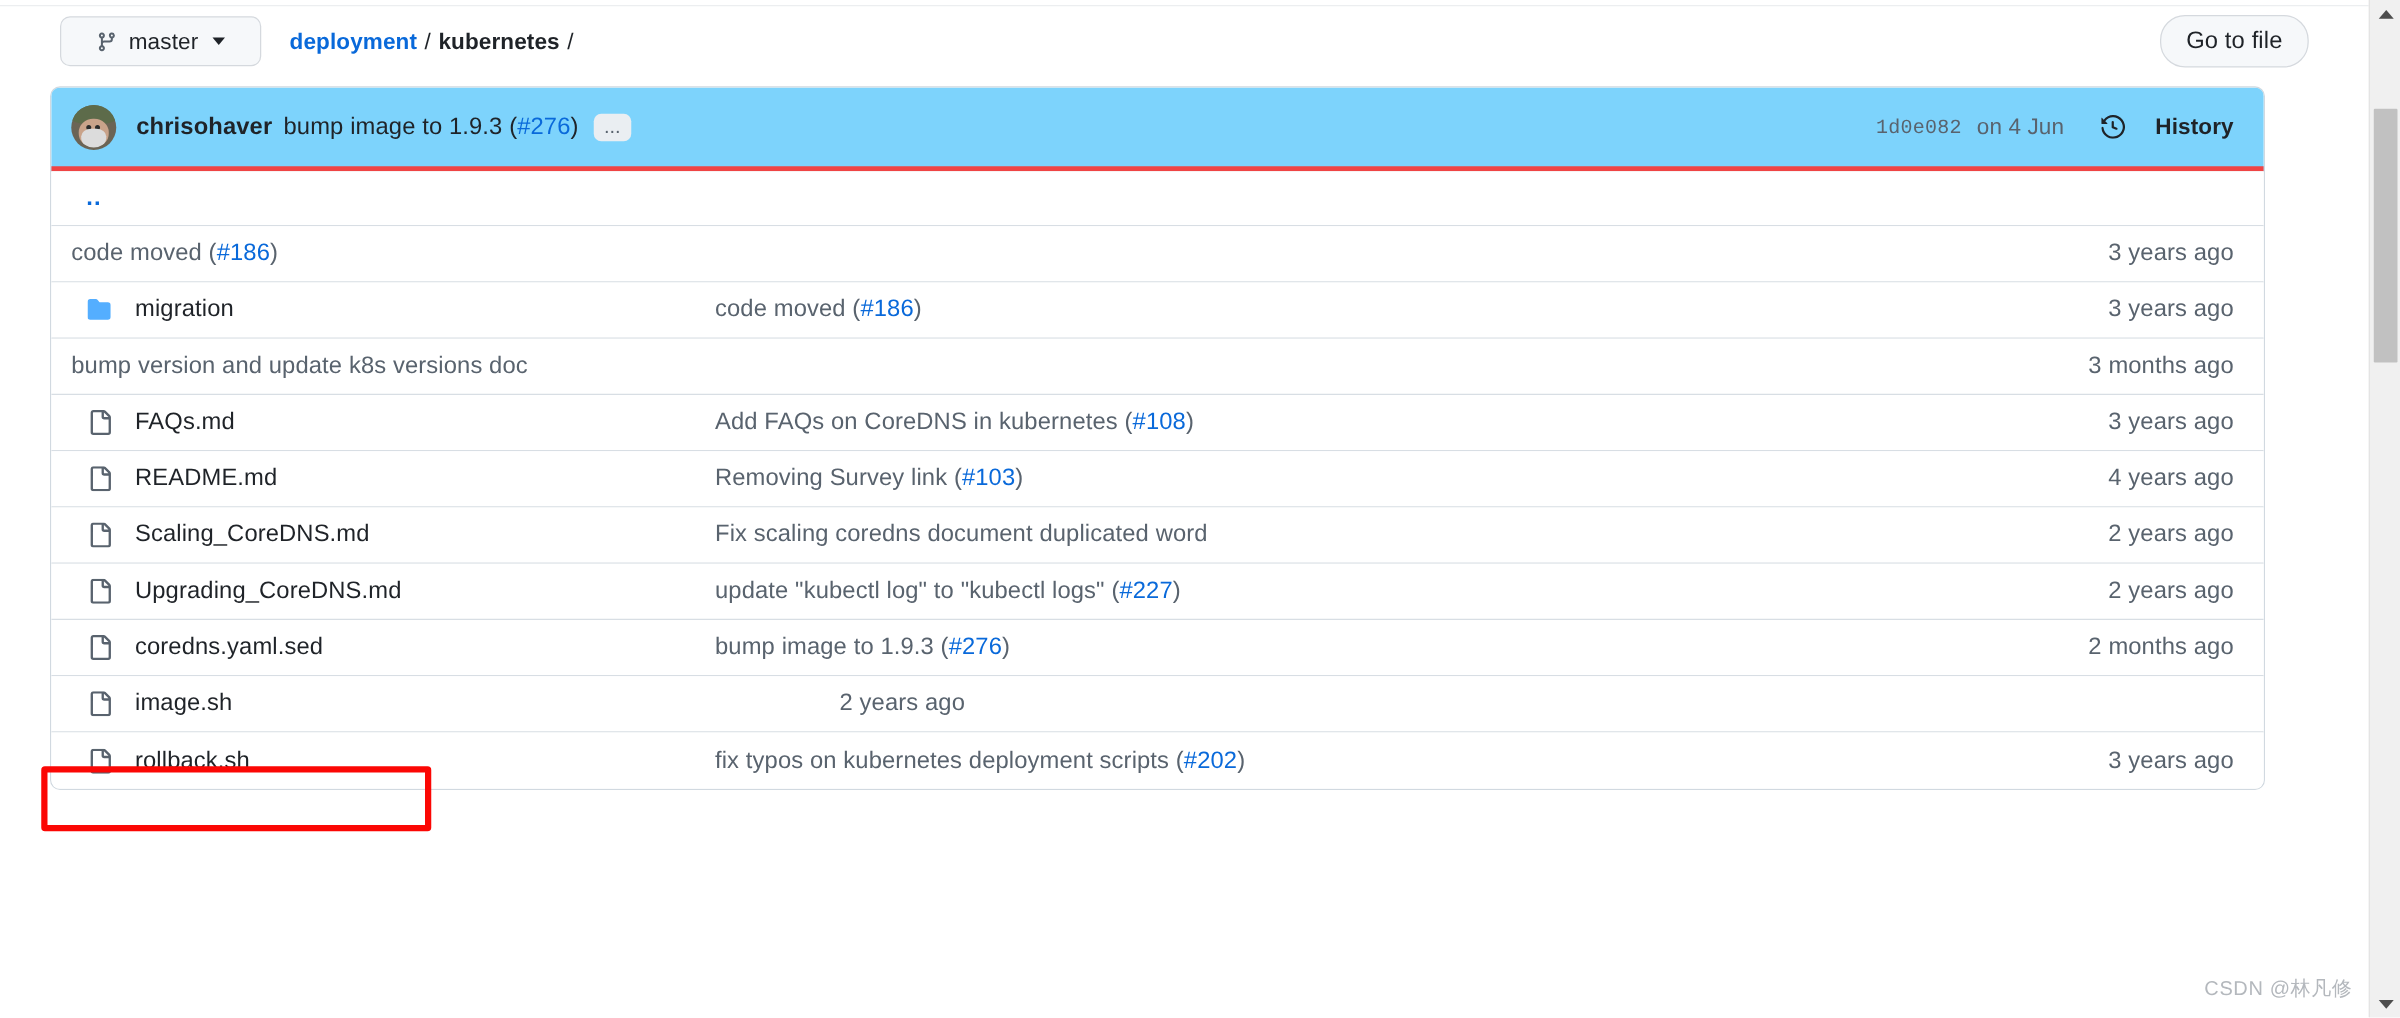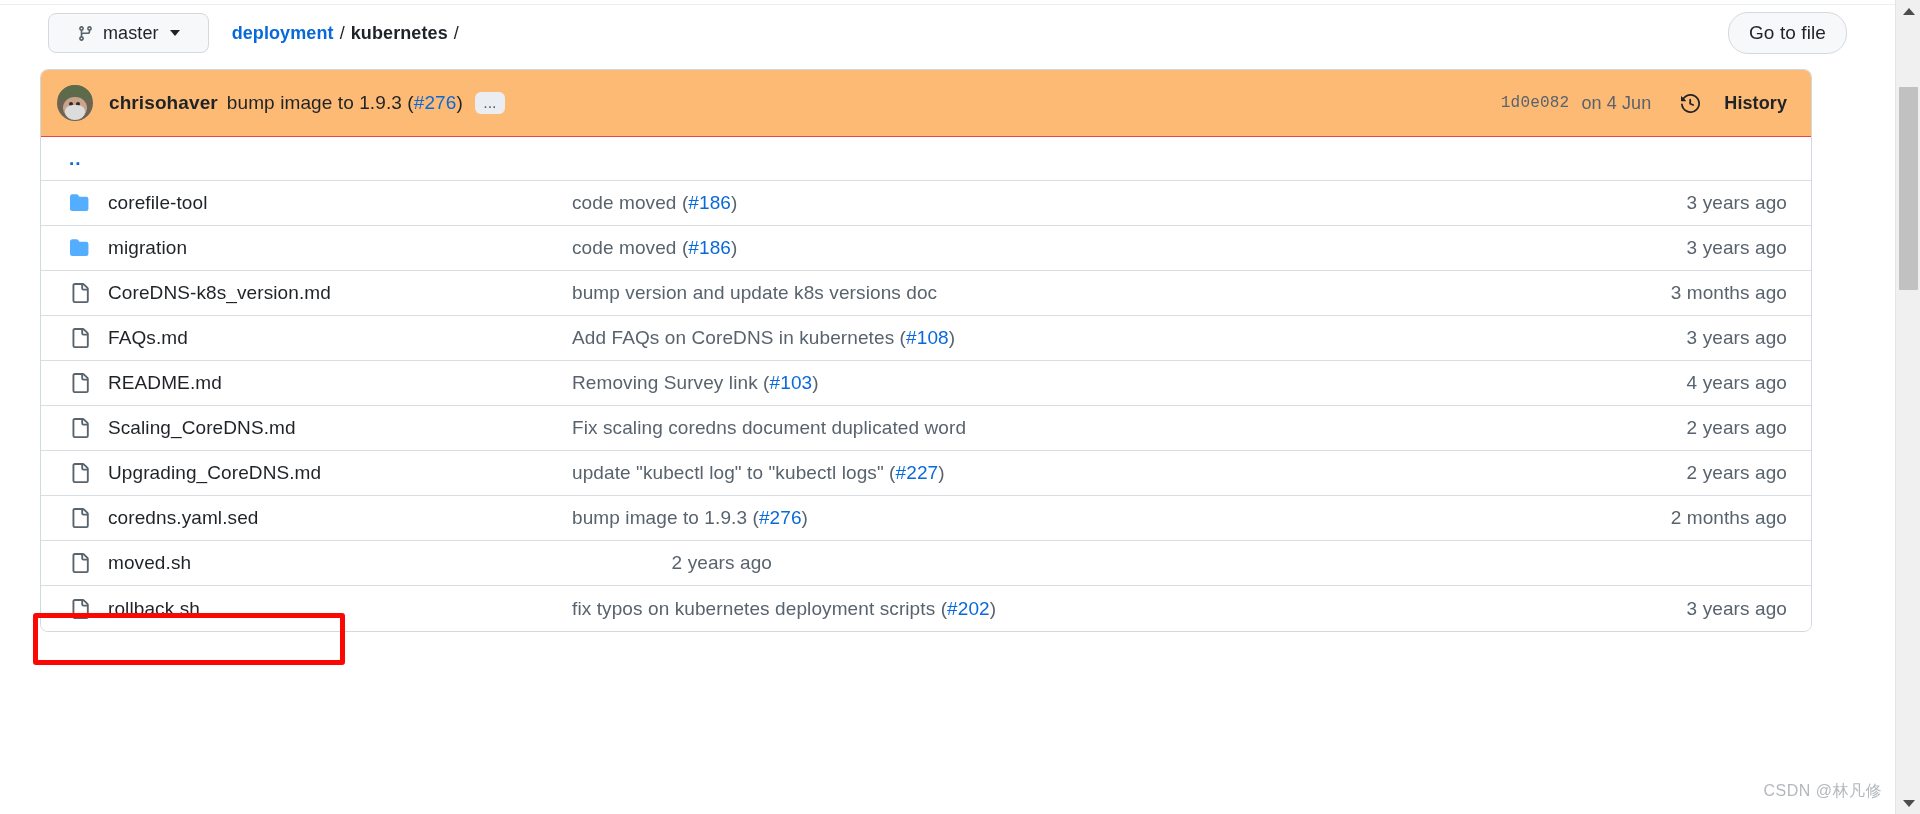--- a/index.html
+++ b/index.html
@@ -112,22 +112,22 @@
     border-radius: 8px;
     overflow: hidden;
     background: #ffffff;
   }
 
   
   .commit-head {
     display: flex;
     align-items: center;
     height: 67px;
-    background: #fdba74;
-    border-bottom: 1px solid #ef4444;
+    background: #7dd3fc;
+    border-bottom: 4px solid #ef4444;
     padding: 0 24px 0 16px;
   }
 
   .avatar {
     width: 36px; height: 36px;
     border-radius: 50%;
     overflow: hidden;
     flex: 0 0 36px;
     background: #6b6455;
     position: relative;
@@ -411,52 +411,36 @@
         <span>History</span>
       </span>
     </div>
 
     <div class="row row-up">
       <span class="up-dots">..</span>
     </div>
 
     <div id="rows">
         <div class="row">
+          <div class="cell-msg"><span>code moved (</span><a>#186</a><span>)</span></div>
+          <div class="cell-time">3 years ago</div>
+        </div>
+        <div class="row">
           <div class="cell-name">
             <span class="icon-wrap">
               <svg viewBox="0 0 16 16" width="20" height="20" fill="#54aeff">
                 <path d="M.513 1.513A1.75 1.75 0 0 1 1.75 1h3.5c.55 0 1.07.26 1.4.7l.9 1.2a.25.25 0 0 0 .2.1H13a1.75 1.75 0 0 1 1.75 1.75v7.8A1.75 1.75 0 0 1 13 14.3H1.75A1.75 1.75 0 0 1 0 12.55v-9.8c0-.464.184-.909.513-1.237Z"></path>
               </svg>
             </span>
-            <span class="name-text">corefile-tool</span>
+            <span class="name-text">migration</span>
           </div>
           <div class="cell-msg"><span>code moved (</span><a>#186</a><span>)</span></div>
           <div class="cell-time">3 years ago</div>
         </div>
         <div class="row">
-          <div class="cell-name">
-            <span class="icon-wrap">
-              <svg viewBox="0 0 16 16" width="20" height="20" fill="#54aeff">
-                <path d="M.513 1.513A1.75 1.75 0 0 1 1.75 1h3.5c.55 0 1.07.26 1.4.7l.9 1.2a.25.25 0 0 0 .2.1H13a1.75 1.75 0 0 1 1.75 1.75v7.8A1.75 1.75 0 0 1 13 14.3H1.75A1.75 1.75 0 0 1 0 12.55v-9.8c0-.464.184-.909.513-1.237Z"></path>
-              </svg>
-            </span>
-            <span class="name-text">migration</span>
-          </div>
-          <div class="cell-msg"><span>code moved (</span><a>#186</a><span>)</span></div>
-          <div class="cell-time">3 years ago</div>
-        </div>
-        <div class="row">
-          <div class="cell-name">
-            <span class="icon-wrap">
-              <svg viewBox="0 0 16 16" width="20" height="20" fill="#59636e">
-                <path d="M2 1.75C2 .784 2.784 0 3.75 0h6.586c.464 0 .909.184 1.237.513l2.914 2.914c.329.328.513.773.513 1.237v9.586A1.75 1.75 0 0 1 13.25 16h-9.5A1.75 1.75 0 0 1 2 14.25Zm1.75-.25a.25.25 0 0 0-.25.25v12.5c0 .138.112.25.25.25h9.5a.25.25 0 0 0 .25-.25V6h-2.75A1.75 1.75 0 0 1 9 4.25V1.5Zm6.75.062V4.25c0 .138.112.25.25.25h2.688l-.011-.013-2.914-2.914-.013-.011Z"></path>
-              </svg>
-            </span>
-            <span class="name-text">CoreDNS-k8s_version.md</span>
-          </div>
           <div class="cell-msg"><span>bump version and update k8s versions doc</span></div>
           <div class="cell-time">3 months ago</div>
         </div>
         <div class="row">
           <div class="cell-name">
             <span class="icon-wrap">
               <svg viewBox="0 0 16 16" width="20" height="20" fill="#59636e">
                 <path d="M2 1.75C2 .784 2.784 0 3.75 0h6.586c.464 0 .909.184 1.237.513l2.914 2.914c.329.328.513.773.513 1.237v9.586A1.75 1.75 0 0 1 13.25 16h-9.5A1.75 1.75 0 0 1 2 14.25Zm1.75-.25a.25.25 0 0 0-.25.25v12.5c0 .138.112.25.25.25h9.5a.25.25 0 0 0 .25-.25V6h-2.75A1.75 1.75 0 0 1 9 4.25V1.5Zm6.75.062V4.25c0 .138.112.25.25.25h2.688l-.011-.013-2.914-2.914-.013-.011Z"></path>
               </svg>
             </span>
@@ -513,21 +497,21 @@
           <div class="cell-msg"><span>bump image to 1.9.3 (</span><a>#276</a><span>)</span></div>
           <div class="cell-time">2 months ago</div>
         </div>
         <div class="row">
           <div class="cell-name">
             <span class="icon-wrap">
               <svg viewBox="0 0 16 16" width="20" height="20" fill="#59636e">
                 <path d="M2 1.75C2 .784 2.784 0 3.75 0h6.586c.464 0 .909.184 1.237.513l2.914 2.914c.329.328.513.773.513 1.237v9.586A1.75 1.75 0 0 1 13.25 16h-9.5A1.75 1.75 0 0 1 2 14.25Zm1.75-.25a.25.25 0 0 0-.25.25v12.5c0 .138.112.25.25.25h9.5a.25.25 0 0 0 .25-.25V6h-2.75A1.75 1.75 0 0 1 9 4.25V1.5Zm6.75.062V4.25c0 .138.112.25.25.25h2.688l-.011-.013-2.914-2.914-.013-.011Z"></path>
               </svg>
             </span>
-            <span class="name-text">moved.sh</span>
+            <span class="name-text">image.sh</span>
           </div>
           <div class="cell-time">2 years ago</div>
         </div>
         <div class="row">
           <div class="cell-name">
             <span class="icon-wrap">
               <svg viewBox="0 0 16 16" width="20" height="20" fill="#59636e">
                 <path d="M2 1.75C2 .784 2.784 0 3.75 0h6.586c.464 0 .909.184 1.237.513l2.914 2.914c.329.328.513.773.513 1.237v9.586A1.75 1.75 0 0 1 13.25 16h-9.5A1.75 1.75 0 0 1 2 14.25Zm1.75-.25a.25.25 0 0 0-.25.25v12.5c0 .138.112.25.25.25h9.5a.25.25 0 0 0 .25-.25V6h-2.75A1.75 1.75 0 0 1 9 4.25V1.5Zm6.75.062V4.25c0 .138.112.25.25.25h2.688l-.011-.013-2.914-2.914-.013-.011Z"></path>
               </svg>
             </span>

